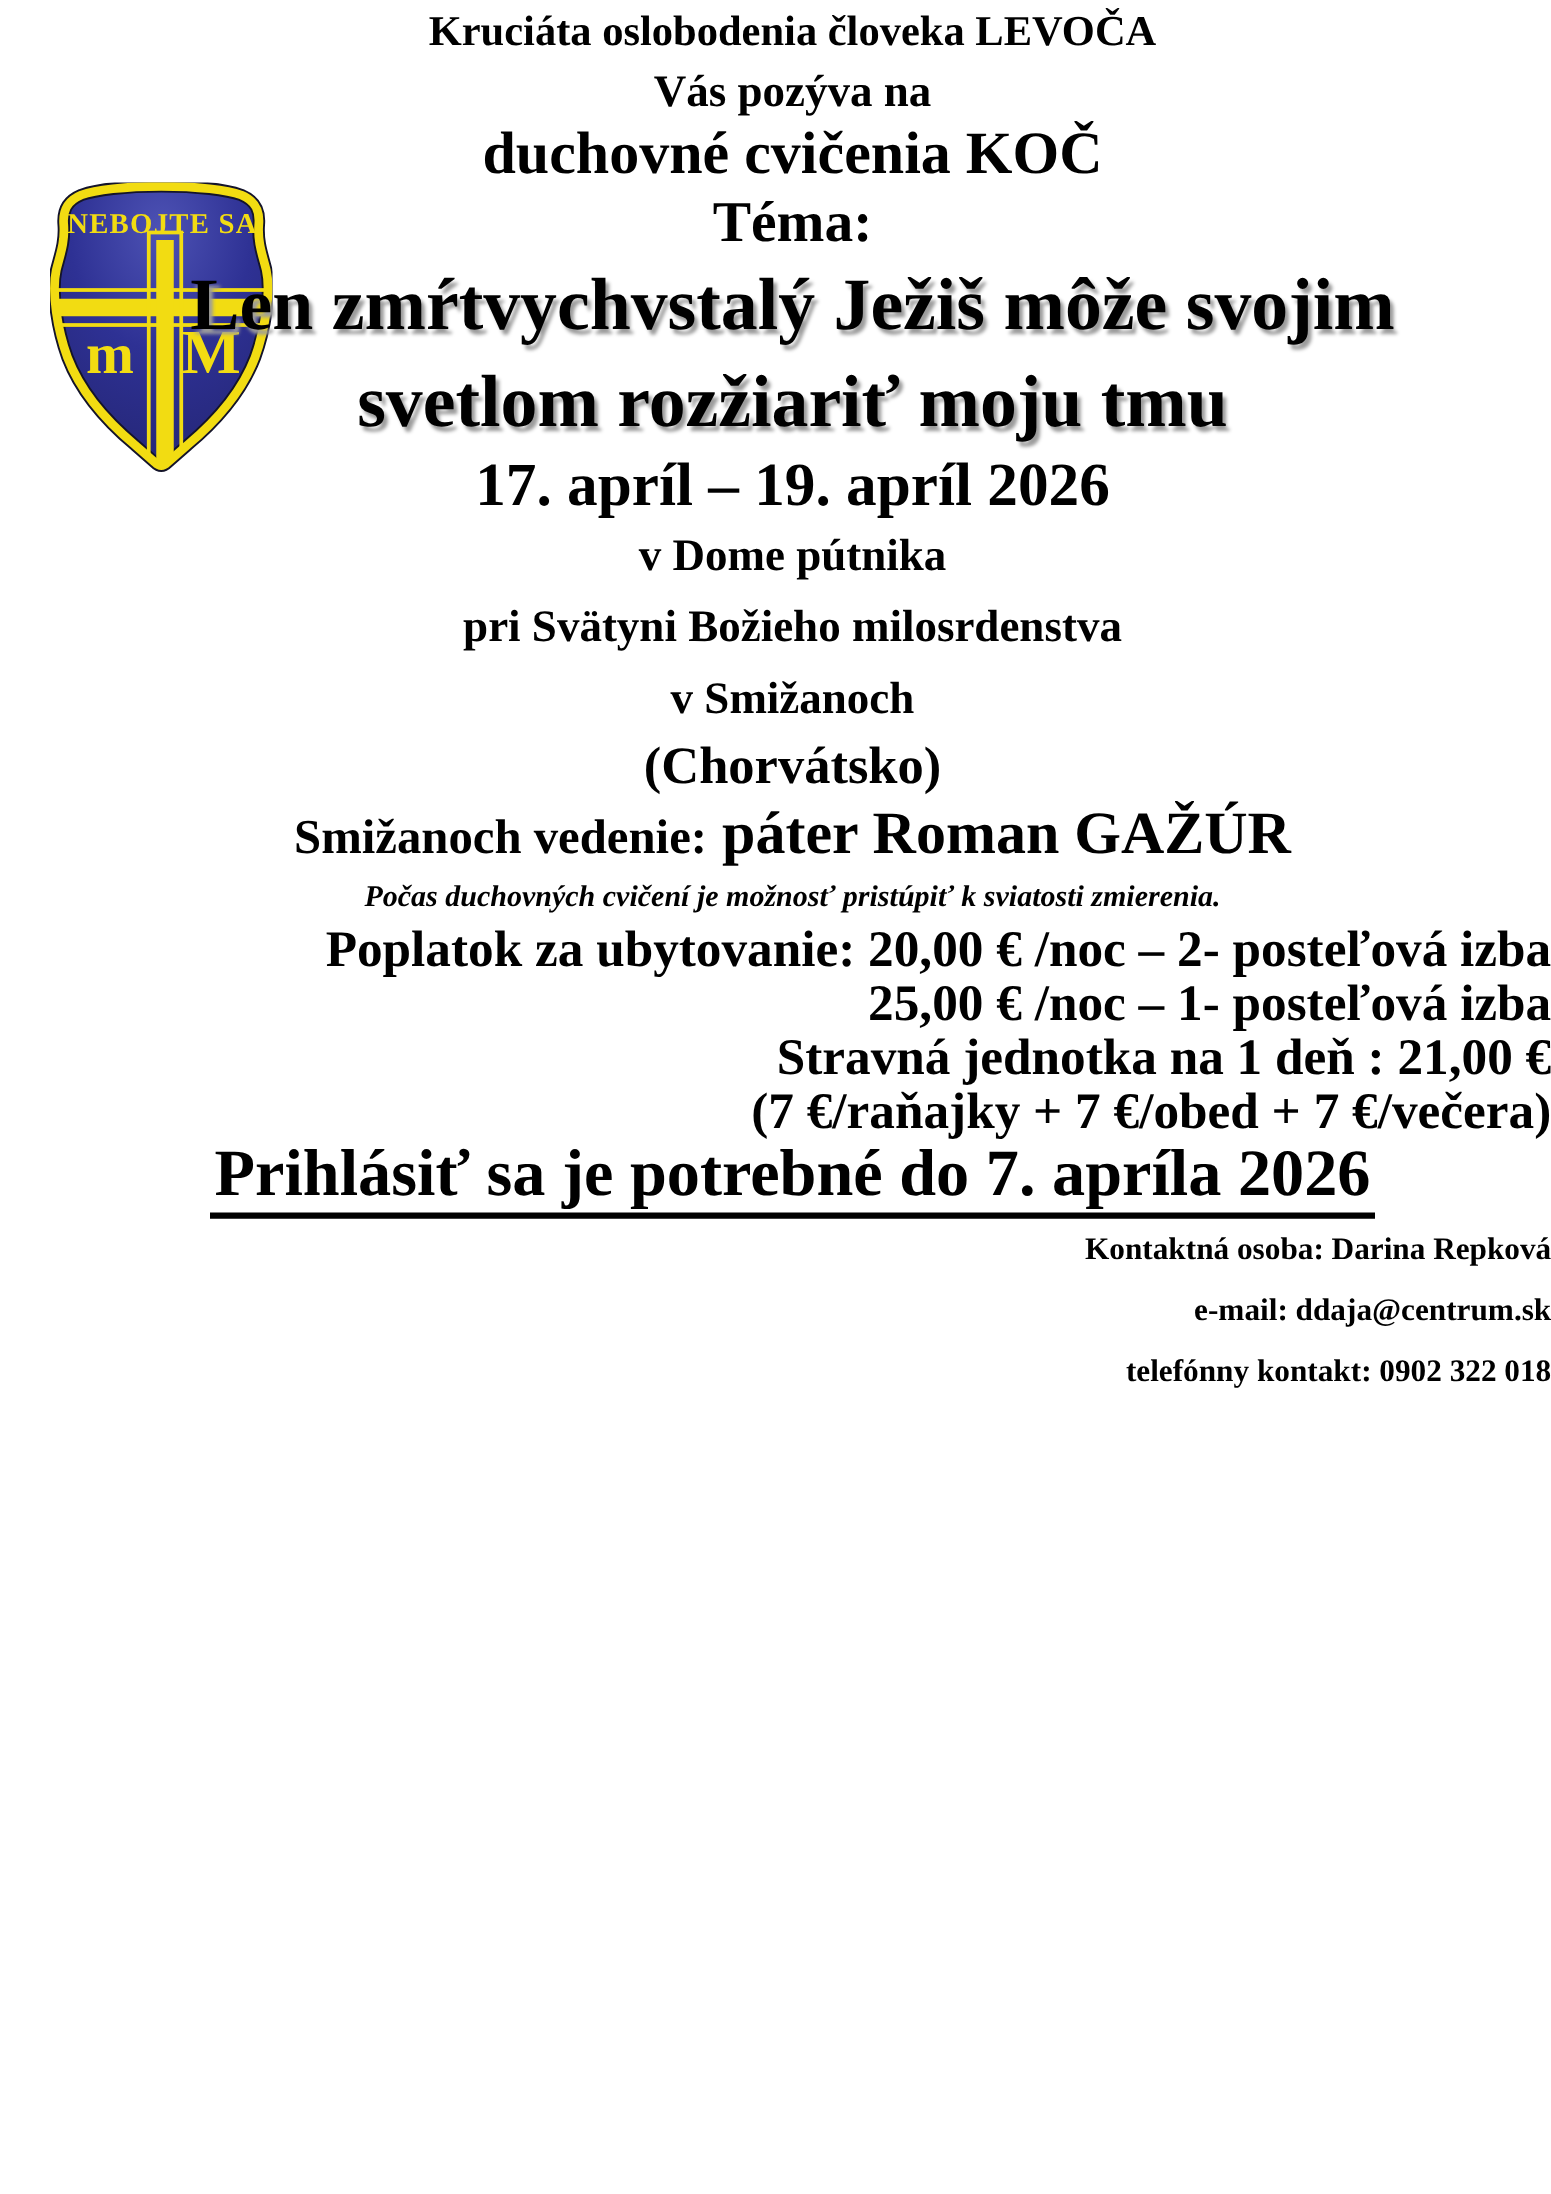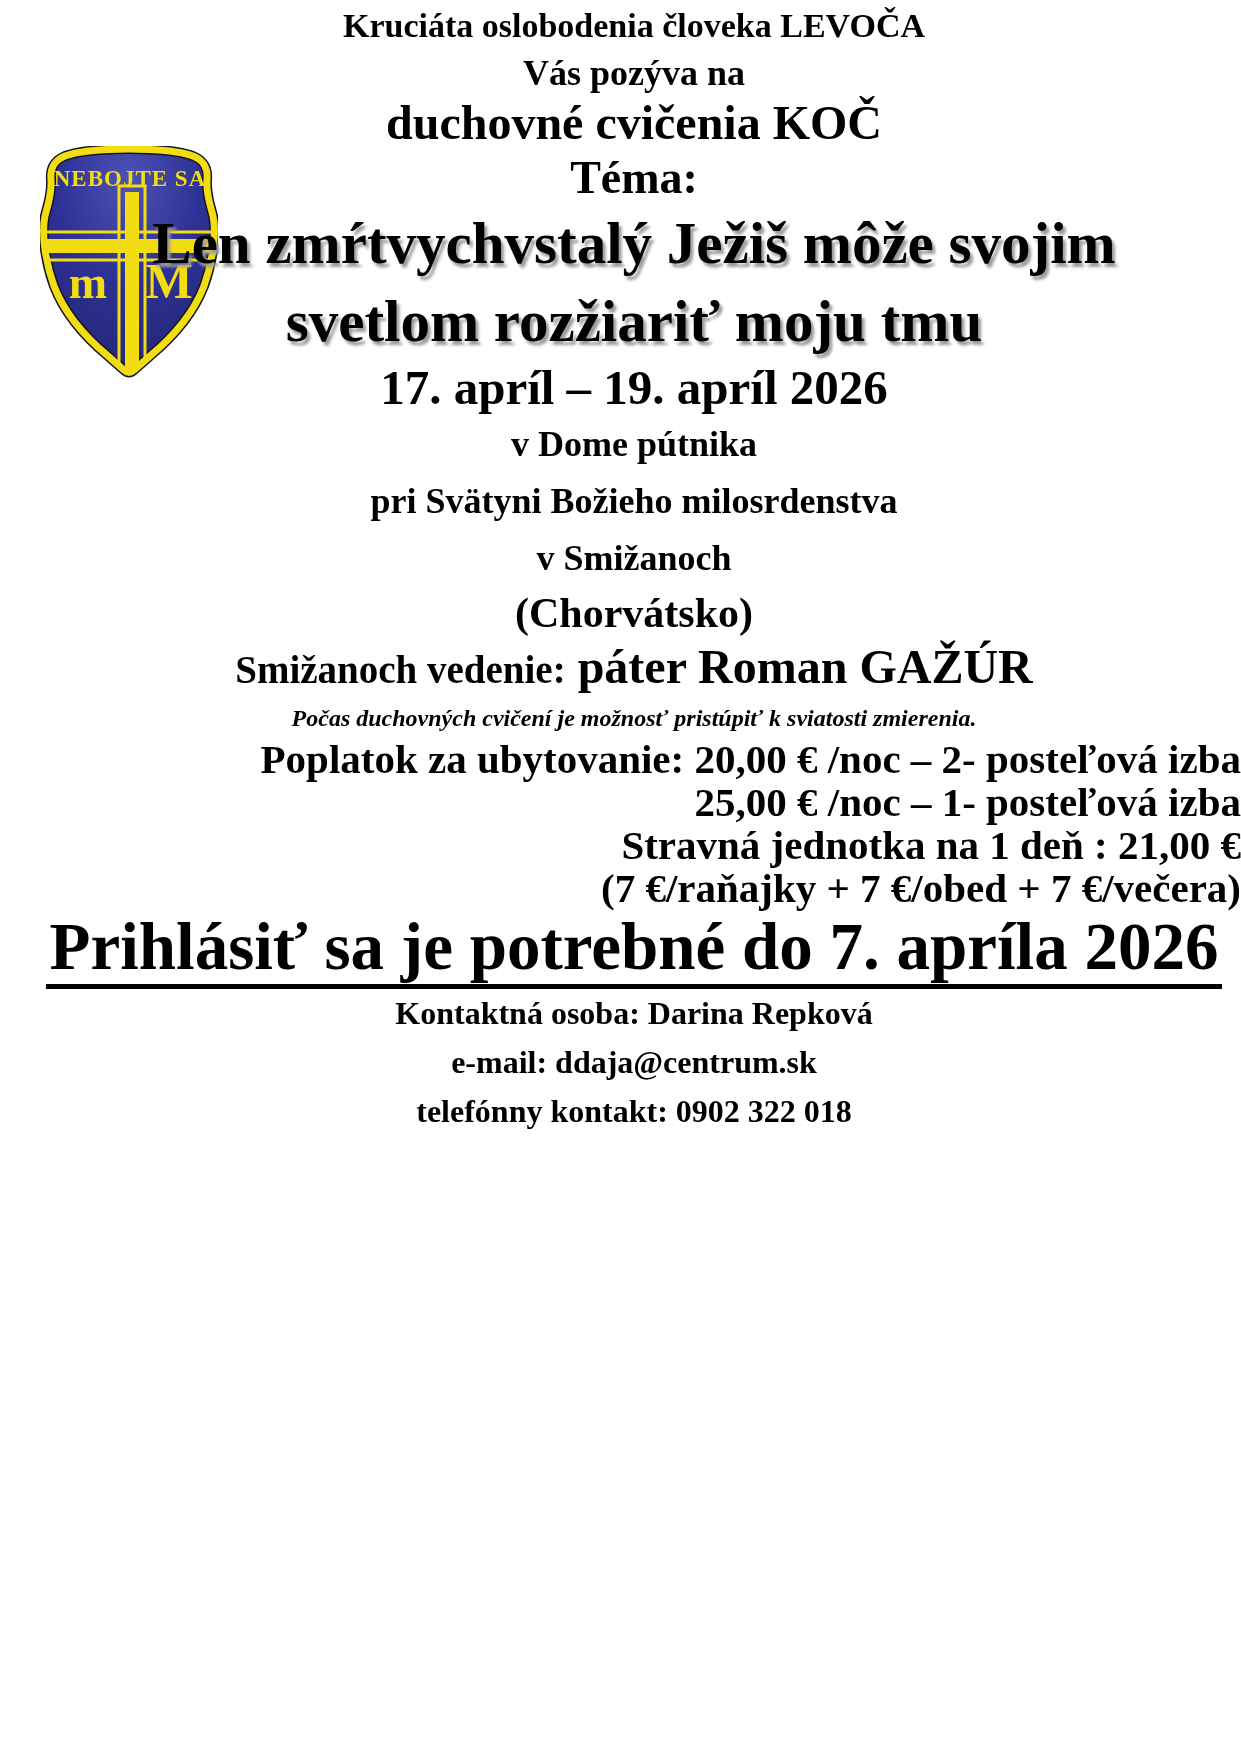--- a/index.html
+++ b/index.html
@@ -23,23 +23,23 @@
   .l-theme  {font-size:59px;line-height:78px;margin-top:26px;text-shadow:3px 4px 3px #9c9c9c;}
   .l-date   {font-size:49px;line-height:56px;margin-top:35px;}
   .l-venue  {font-size:36px;line-height:57px;margin-top:17px;}
   .l-dc     {font-size:48px;line-height:57px;margin-top:32px;}
   .l-dc .small{font-size:37px;}
   .l-country{font-size:42px;line-height:52px;margin-top:5px;}
   .l-spir   {font-size:48px;line-height:56px;margin-top:12px;}
   .l-spir .small{font-size:39px;}
   .l-note   {font-size:24px;line-height:40px;margin-top:28px;font-style:italic;}
   .l-price  {font-size:41px;line-height:43px;margin-top:25px;text-align:right;}
-  .l-signup {font-size:67px;line-height:58px;margin-top:12px;}
+  .l-signup {font-size:53px;line-height:58px;margin-top:12px;}
   .l-signup .ul{display:inline-block;line-height:1.08;border-bottom:5px solid #000;padding:0 4px 2px 4px;}
-  .l-contact{font-size:32px;line-height:49px;margin-top:40px;}
+  .l-contact{font-size:25px;line-height:49px;margin-top:40px;text-align:right;}
   .logo{
     position:absolute;left:40px;top:146px;width:178px;height:236px;
   }
   .logo text{font-family:"Liberation Serif","DejaVu Serif",serif;font-weight:700;}
 </style>
 </head>
 <body>
 
 <div class="page">
 

